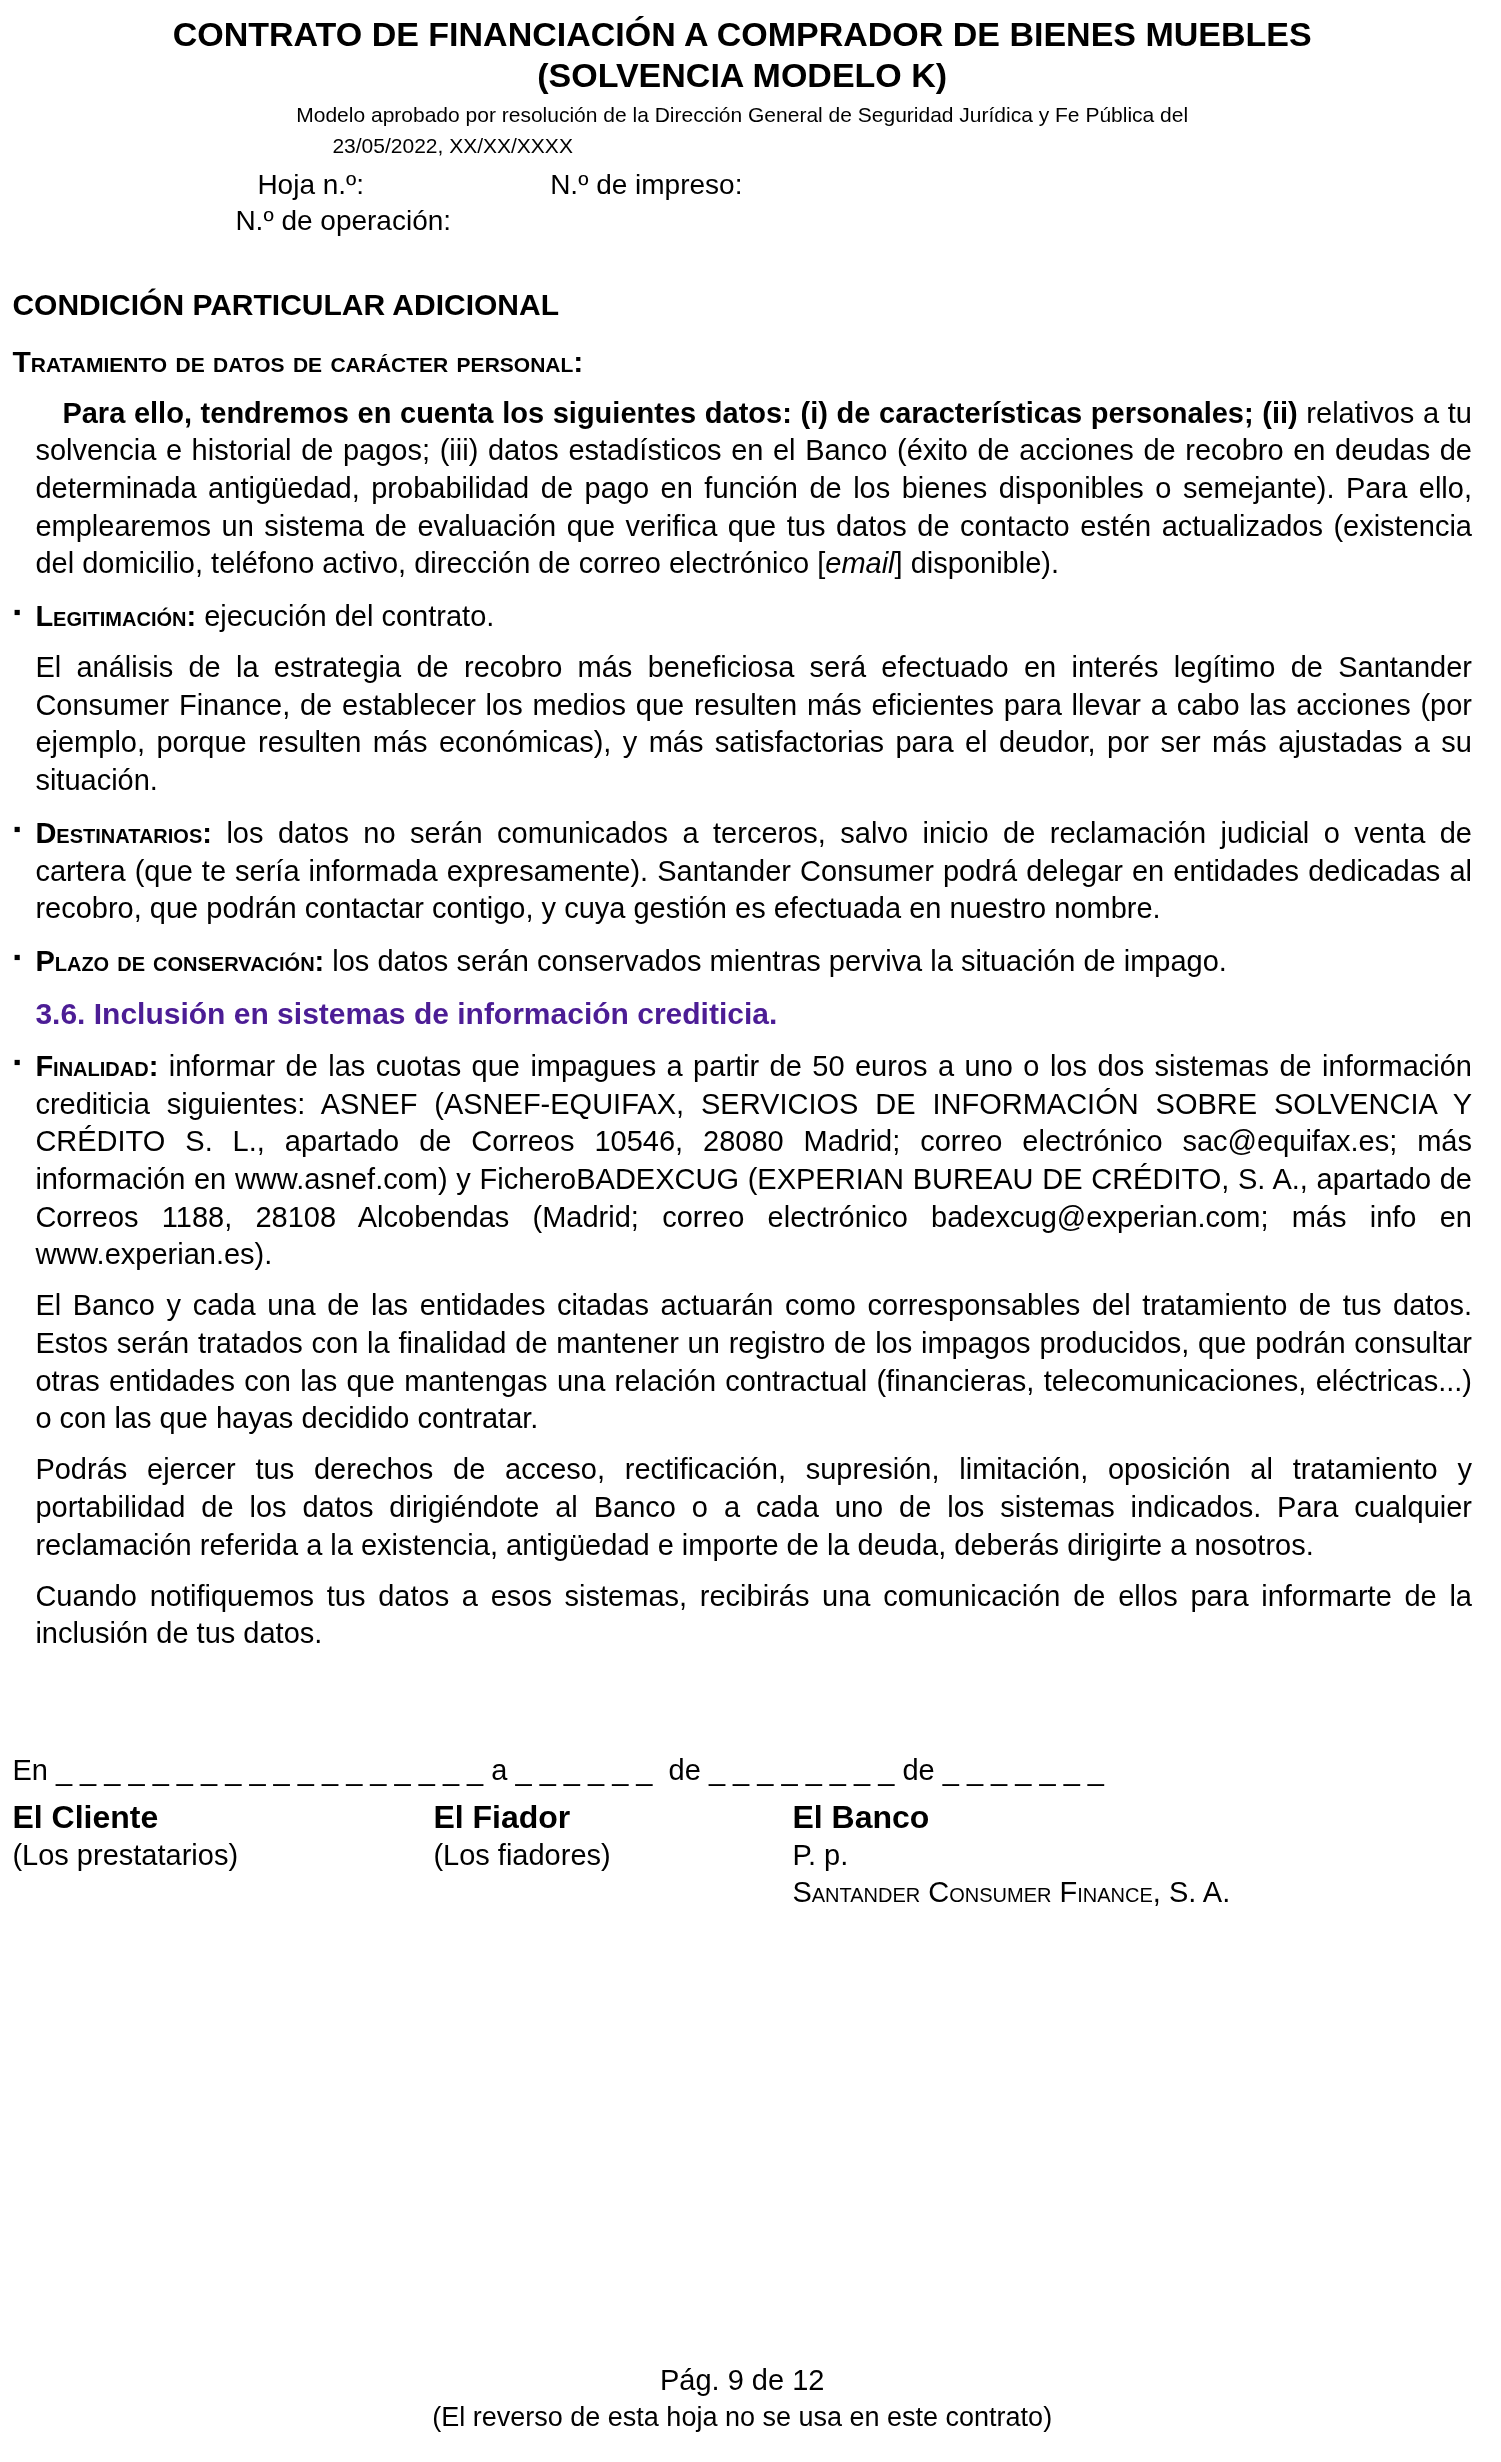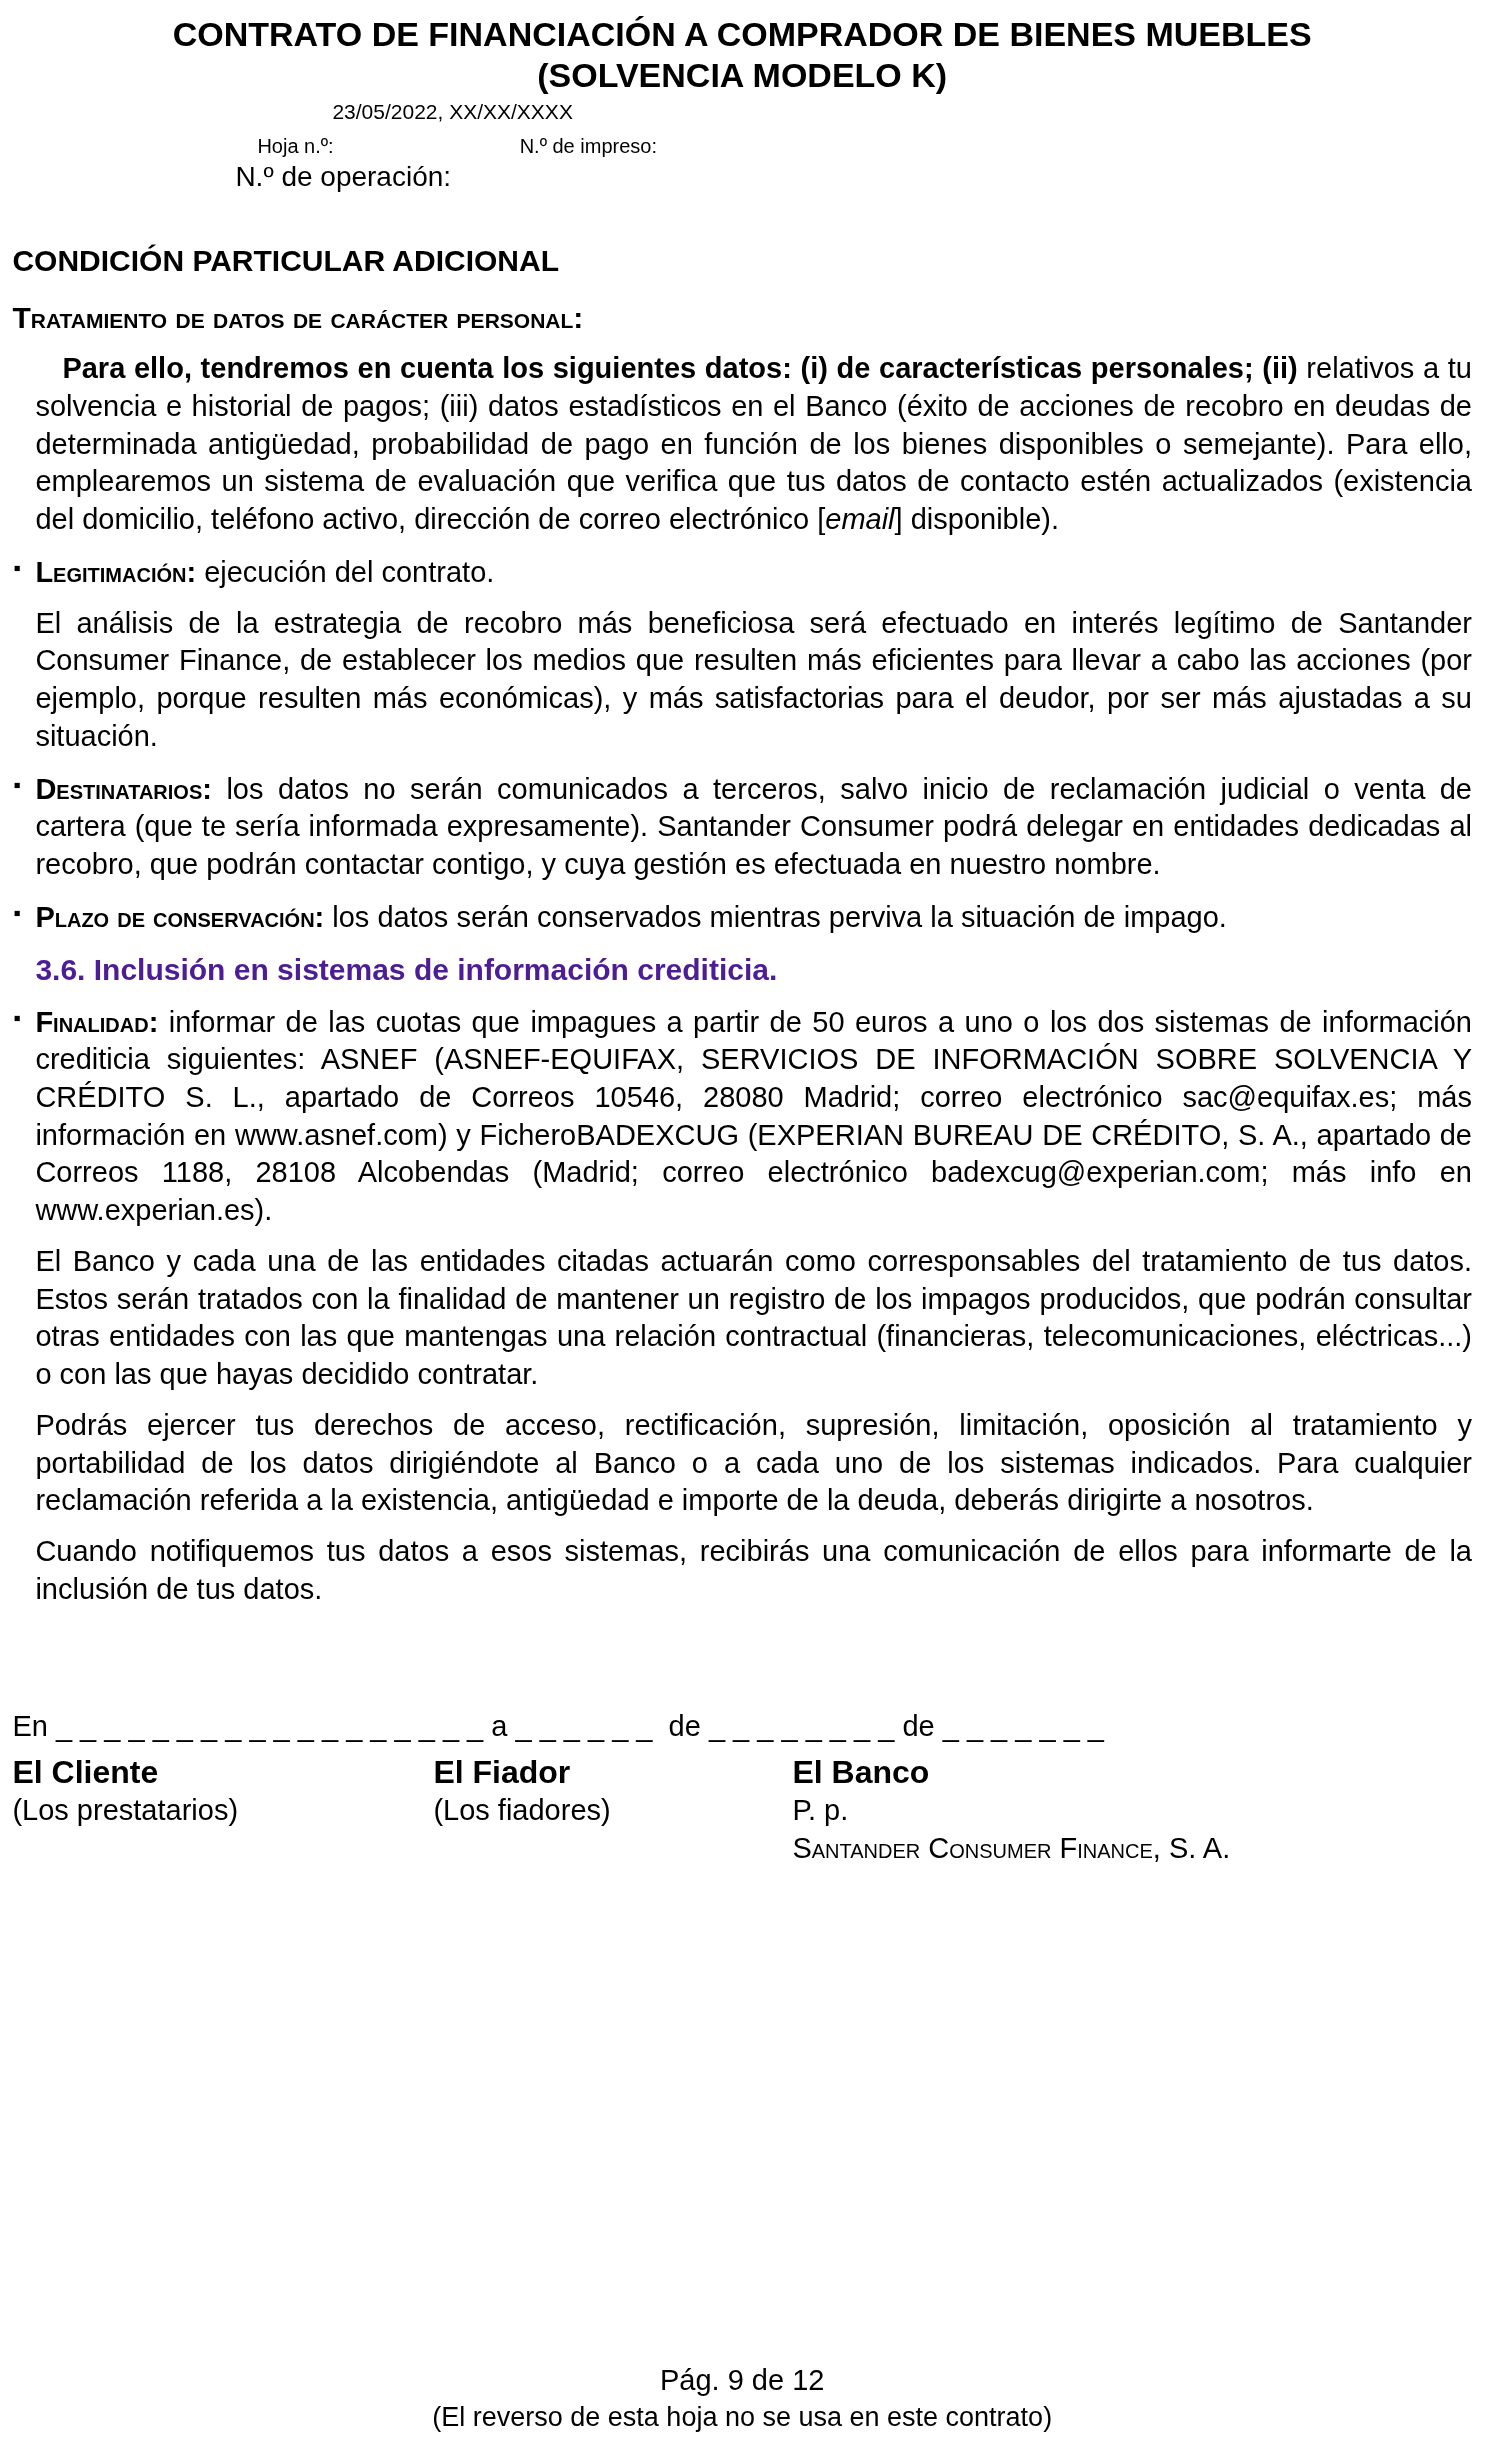--- a/index.html
+++ b/index.html
@@ -9,21 +9,21 @@
     background:#ffffff; color:#000;
     font-family:"Liberation Sans", sans-serif;
     font-size:29px; line-height:1.3;
     display:flex; flex-direction:column;
     padding:14px 30px 27px 12.4px;
     overflow:hidden;
   }
   .doc-title { font-size:34px; font-weight:700; line-height:1.22; text-align:center; }
   .approval { font-size:21px; line-height:1.45; text-align:center; margin-top:3.5px; }
   .approval-date { text-align:left; margin-left:320px; margin-top:0; }
-  .form-row  { font-size:20px; margin-top:5.3px; margin-left:245px; }
+  .form-row  { font-size:28px; margin-top:5.3px; margin-left:245px; }
   .form-row .gap { display:inline-block; width:186px; }
   .form-row2 { font-size:28px; margin-left:223px; }
   .h-cond { font-size:30px; font-weight:700; margin-top:46px; }
   .h-data { font-size:30px; font-weight:700; margin-top:18px; }
   .sc { font-variant:small-caps; }
   .para { text-align:justify; margin:13.3px 0 0 23px; }
   .indent { text-indent:27px; }
   .bullet-item { position:relative; text-align:justify; margin:15px 0 0 23px; }
   .bullet { position:absolute; left:-22px; top:0; font-size:21px; }
   .blabel { font-weight:700; }
@@ -40,20 +40,21 @@
   .page-footer { margin-top:auto; text-align:center; }
   .page-num { font-size:29px; }
   .page-note { font-size:27px; }
 </style>
 </head>
 <body>
 
 <header>
   <div class="doc-title">CONTRATO DE FINANCIACIÓN A COMPRADOR DE BIENES MUEBLES</div>
   <div class="doc-title">(SOLVENCIA MODELO K)</div>
+  <div class="approval">Modelo aprobado por resolución de la Dirección General de Seguridad Jurídica y Fe Pública del</div>
   <div class="approval approval-date">23/05/2022, XX/XX/XXXX</div>
   <div class="form-row"><span>Hoja n.º:</span><span class="gap"></span><span>N.º de impreso:</span></div>
   <div class="form-row2"><span>N.º de operación:</span></div>
 </header>
 
 <main>
   <div class="h-cond">CONDICIÓN PARTICULAR ADICIONAL</div>
   <div class="h-data sc">Tratamiento de datos de carácter personal:</div>
 
   <p class="para indent"><b>Para ello, tendremos en cuenta los siguientes datos: (i) de características personales; (ii)</b><span> relativos a tu solvencia e historial de pagos; (iii) datos estadísticos en el Banco (éxito de acciones de recobro en deudas de determinada antigüedad, probabilidad de pago en función de los bienes disponibles o semejante). Para ello, emplearemos un sistema de evaluación que verifica que tus datos de contacto estén actualizados (existencia del domicilio, teléfono activo, dirección de correo electrónico [</span><i>email</i><span>] disponible).</span></p>

